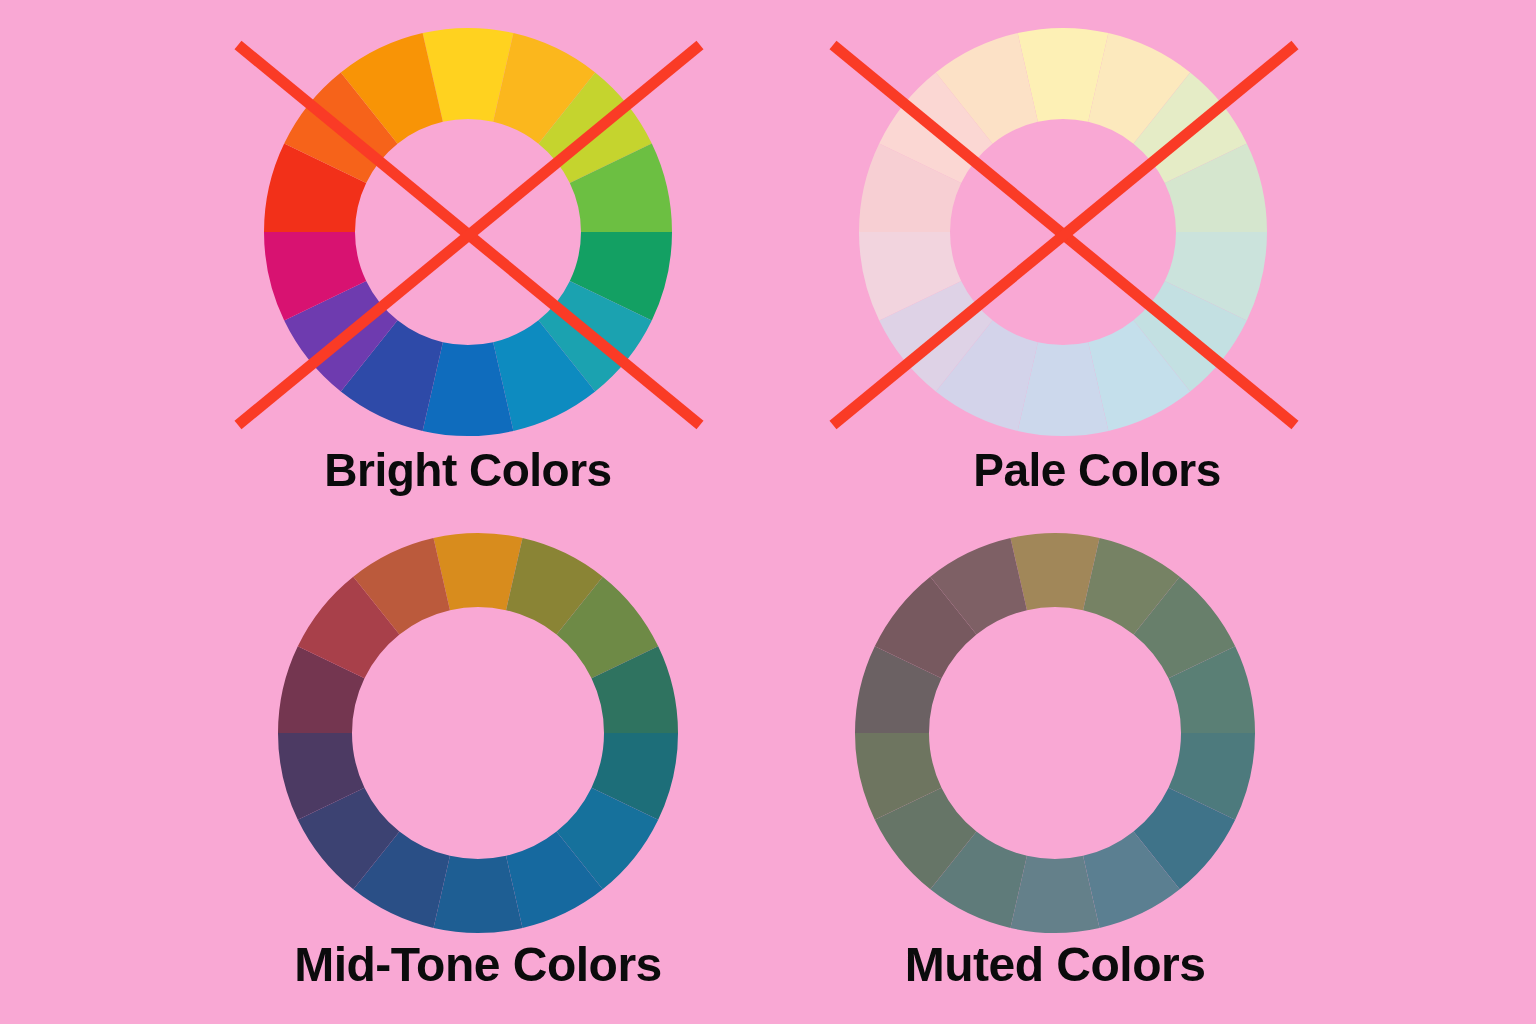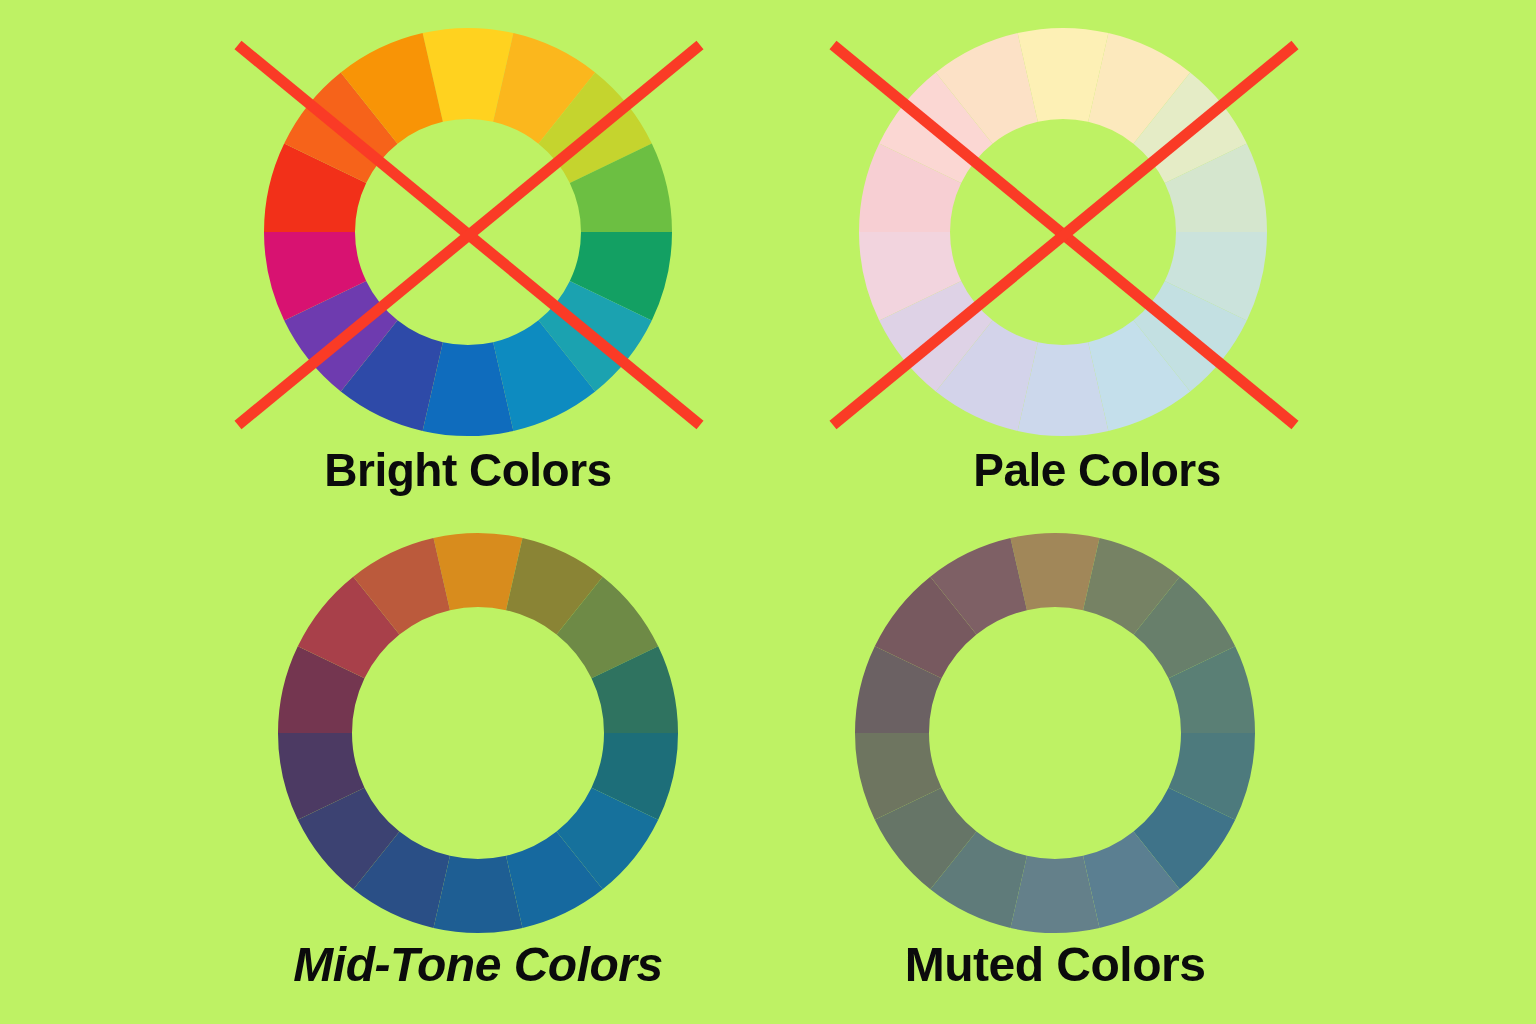--- a/index.html
+++ b/index.html
@@ -41,21 +41,21 @@
     position: absolute;
     left: 0;
     top: 0;
     pointer-events: none;
   }
   svg { display: block; }
 </style>
 </head>
 <body>
 
-<div id="stage" style="background: #bef264;">
+<div id="stage" style="background: #f9a8d4;">
     <div class="panel" style="left: 0px; top: 0px; width: 1536px; height: 1024px;">
       <svg width="1536" height="1024" class="wheel-holder">
         <path d="M 422.61 33.11 A 204 204 0 0 1 513.39 33.11 L 493.14 121.83 A 113 113 0 0 0 442.86 121.83 Z" fill="#ffd21f" stroke="none"></path>
         <path d="M 513.39 33.11 A 204 204 0 0 1 595.19 72.51 L 538.45 143.65 A 113 113 0 0 0 493.14 121.83 Z" fill="#fbb71d" stroke="none"></path>
         <path d="M 595.19 72.51 A 204 204 0 0 1 651.80 143.49 L 569.81 182.97 A 113 113 0 0 0 538.45 143.65 Z" fill="#c5d42e" stroke="none"></path>
         <path d="M 651.80 143.49 A 204 204 0 0 1 672.00 232.00 L 581.00 232.00 A 113 113 0 0 0 569.81 182.97 Z" fill="#6cbf42" stroke="none"></path>
         <path d="M 672.00 232.00 A 204 204 0 0 1 651.80 320.51 L 569.81 281.03 A 113 113 0 0 0 581.00 232.00 Z" fill="#13a063" stroke="none"></path>
         <path d="M 651.80 320.51 A 204 204 0 0 1 595.19 391.49 L 538.45 320.35 A 113 113 0 0 0 569.81 281.03 Z" fill="#1ba2b0" stroke="none"></path>
         <path d="M 595.19 391.49 A 204 204 0 0 1 513.39 430.89 L 493.14 342.17 A 113 113 0 0 0 538.45 320.35 Z" fill="#0d8bc0" stroke="none"></path>
         <path d="M 513.39 430.89 A 204 204 0 0 1 422.61 430.89 L 442.86 342.17 A 113 113 0 0 0 493.14 342.17 Z" fill="#0f6cbd" stroke="none"></path>
@@ -102,21 +102,21 @@
         <path d="M 602.70 889.37 A 200 200 0 0 1 522.50 927.99 L 506.04 855.84 A 126 126 0 0 0 556.56 831.51 Z" fill="#16699f" stroke="none"></path>
         <path d="M 522.50 927.99 A 200 200 0 0 1 433.50 927.99 L 449.96 855.84 A 126 126 0 0 0 506.04 855.84 Z" fill="#1e5e93" stroke="none"></path>
         <path d="M 433.50 927.99 A 200 200 0 0 1 353.30 889.37 L 399.44 831.51 A 126 126 0 0 0 449.96 855.84 Z" fill="#2a4f86" stroke="none"></path>
         <path d="M 353.30 889.37 A 200 200 0 0 1 297.81 819.78 L 364.48 787.67 A 126 126 0 0 0 399.44 831.51 Z" fill="#3c4272" stroke="none"></path>
         <path d="M 297.81 819.78 A 200 200 0 0 1 278.00 733.00 L 352.00 733.00 A 126 126 0 0 0 364.48 787.67 Z" fill="#4c3a63" stroke="none"></path>
         <path d="M 278.00 733.00 A 200 200 0 0 1 297.81 646.22 L 364.48 678.33 A 126 126 0 0 0 352.00 733.00 Z" fill="#743650" stroke="none"></path>
         <path d="M 297.81 646.22 A 200 200 0 0 1 353.30 576.63 L 399.44 634.49 A 126 126 0 0 0 364.48 678.33 Z" fill="#a8404a" stroke="none"></path>
         <path d="M 353.30 576.63 A 200 200 0 0 1 433.50 538.01 L 449.96 610.16 A 126 126 0 0 0 399.44 634.49 Z" fill="#bb5a3c" stroke="none"></path>
       </svg>
       <div class="panel-label" style="left: 0px; top: 937px; font-size: 48px; color: rgb(11, 11, 12); width: 1536px; text-align: left; padding-left: 0px; transform: translateX(0px);">
-        <span style="position: absolute; left: 478px; transform: translateX(-50%); white-space: nowrap; font-style: italic;">Mid-Tone Colors</span>
+        <span style="position: absolute; left: 478px; transform: translateX(-50%); white-space: nowrap;">Mid-Tone Colors</span>
       </div>
     </div>
     <div class="panel" style="left: 0px; top: 0px; width: 1536px; height: 1024px;">
       <svg width="1536" height="1024" class="wheel-holder">
         <path d="M 1010.50 538.01 A 200 200 0 0 1 1099.50 538.01 L 1083.04 610.16 A 126 126 0 0 0 1026.96 610.16 Z" fill="#a18759" stroke="none"></path>
         <path d="M 1099.50 538.01 A 200 200 0 0 1 1179.70 576.63 L 1133.56 634.49 A 126 126 0 0 0 1083.04 610.16 Z" fill="#768264" stroke="none"></path>
         <path d="M 1179.70 576.63 A 200 200 0 0 1 1235.19 646.22 L 1168.52 678.33 A 126 126 0 0 0 1133.56 634.49 Z" fill="#687f6b" stroke="none"></path>
         <path d="M 1235.19 646.22 A 200 200 0 0 1 1255.00 733.00 L 1181.00 733.00 A 126 126 0 0 0 1168.52 678.33 Z" fill="#5a7f75" stroke="none"></path>
         <path d="M 1255.00 733.00 A 200 200 0 0 1 1235.19 819.78 L 1168.52 787.67 A 126 126 0 0 0 1181.00 733.00 Z" fill="#4d7a7d" stroke="none"></path>
         <path d="M 1235.19 819.78 A 200 200 0 0 1 1179.70 889.37 L 1133.56 831.51 A 126 126 0 0 0 1168.52 787.67 Z" fill="#3f7389" stroke="none"></path>

